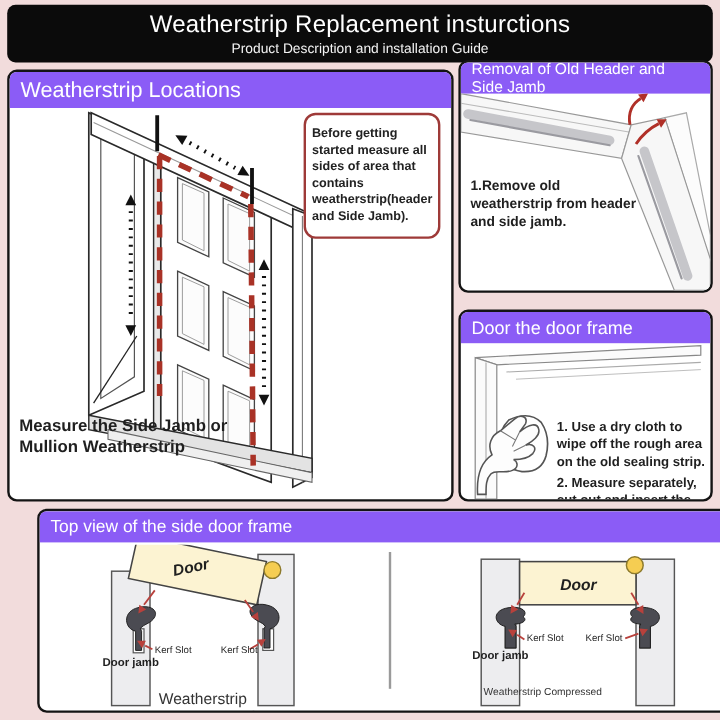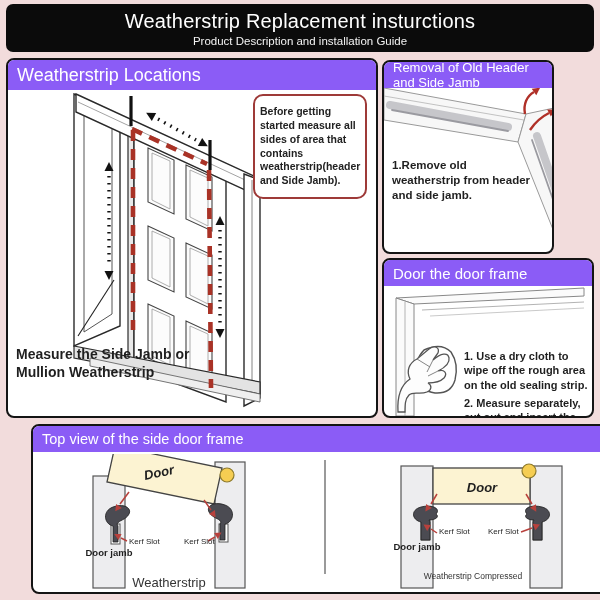--- a/index.html
+++ b/index.html
@@ -103,21 +103,21 @@
         <polygon points="0,-4.5 9,0 0,4.5" transform="translate(212,135) rotate(270)"></polygon>
       </g>
 
       <line x1="70" y1="246" x2="106" y2="190" stroke="#222" stroke-width="1.1"></line>
     </svg>
     <div class="note-box" style="left:245px;top:4px;width:114px;">Before getting started measure all sides of area that contains weatherstrip(header and Side Jamb).</div>
     <div class="lbl" style="left:8px;top:256px;width:175px;font-size:14px;line-height:1.25;">Measure the Side Jamb or Mullion Weatherstrip</div>
   </div>
 </div>
 
-<div class="panel" style="left:382px;top:60px;width:172px;height:194px;">
+<div class="panel" style="left:382px;top:50px;width:212px;height:194px;">
   <div class="panel-header" style="height:26px;font-size:13px;">Removal of Old Header and Side Jamb</div>
   <div class="content" style="height:164px;">
     <svg width="208" height="164" viewBox="0 0 208 164">
       <polygon points="0,0 142,26 134,54 0,32" fill="#f7f7f7" stroke="#999" stroke-width="1"></polygon>
       <line x1="0" y1="8" x2="140" y2="32" stroke="#bbb" stroke-width="0.9"></line>
       <line x1="6" y1="17" x2="124" y2="39" stroke="#c6c6ca" stroke-width="8" stroke-linecap="round"></line>
       <line x1="8" y1="22" x2="124" y2="43" stroke="#9a9aa0" stroke-width="1.8" stroke-linecap="round"></line>
       <polygon points="170,20 188,16 208,118 208,140" fill="#fcfcfc" stroke="#aaa" stroke-width="1"></polygon>
       <polygon points="142,26 170,20 208,138 208,164 178,164 134,54" fill="#f7f7f7" stroke="#999" stroke-width="1"></polygon>
       <line x1="153" y1="48" x2="189" y2="152" stroke="#c6c6ca" stroke-width="8" stroke-linecap="round"></line>
@@ -220,16 +220,16 @@
           <polygon points="0,-3.5 6.5,0 0,3.5" transform="translate(96,52) rotate(124)"></polygon>
           <polygon points="0,-3.5 6.5,0 0,3.5" transform="translate(200,52) rotate(60)"></polygon>
           <polygon points="0,-3.5 6.5,0 0,3.5" transform="translate(96,74) rotate(212)"></polygon>
           <polygon points="0,-3.5 6.5,0 0,3.5" transform="translate(201,73) rotate(-23)"></polygon>
         </g>
       </svg>
       <div class="lbl" style="left:123px;top:26px;width:52px;text-align:center;font-size:13px;font-style:italic;">Door</div>
       <div class="lbl" style="left:106px;top:73px;font-size:8px;font-weight:normal;">Kerf Slot</div>
       <div class="lbl" style="left:155px;top:73px;font-size:8px;font-weight:normal;">Kerf Slot</div>
       <div class="lbl" style="left:60px;top:88px;width:48px;text-align:center;font-size:9.5px;line-height:1.15;">Door jamb</div>
-      <div class="lbl" style="left:70px;top:117px;width:140px;text-align:center;font-size:8.5px;font-weight:normal;color:#333;">Weatherstrip Compressed</div>
+      <div class="lbl" style="left:70px;top:117px;width:140px;font-size:8.5px;font-weight:normal;color:#333;">Weatherstrip Compressed</div>
     </div>
   </div>
 </div>
 
 </body></html>

